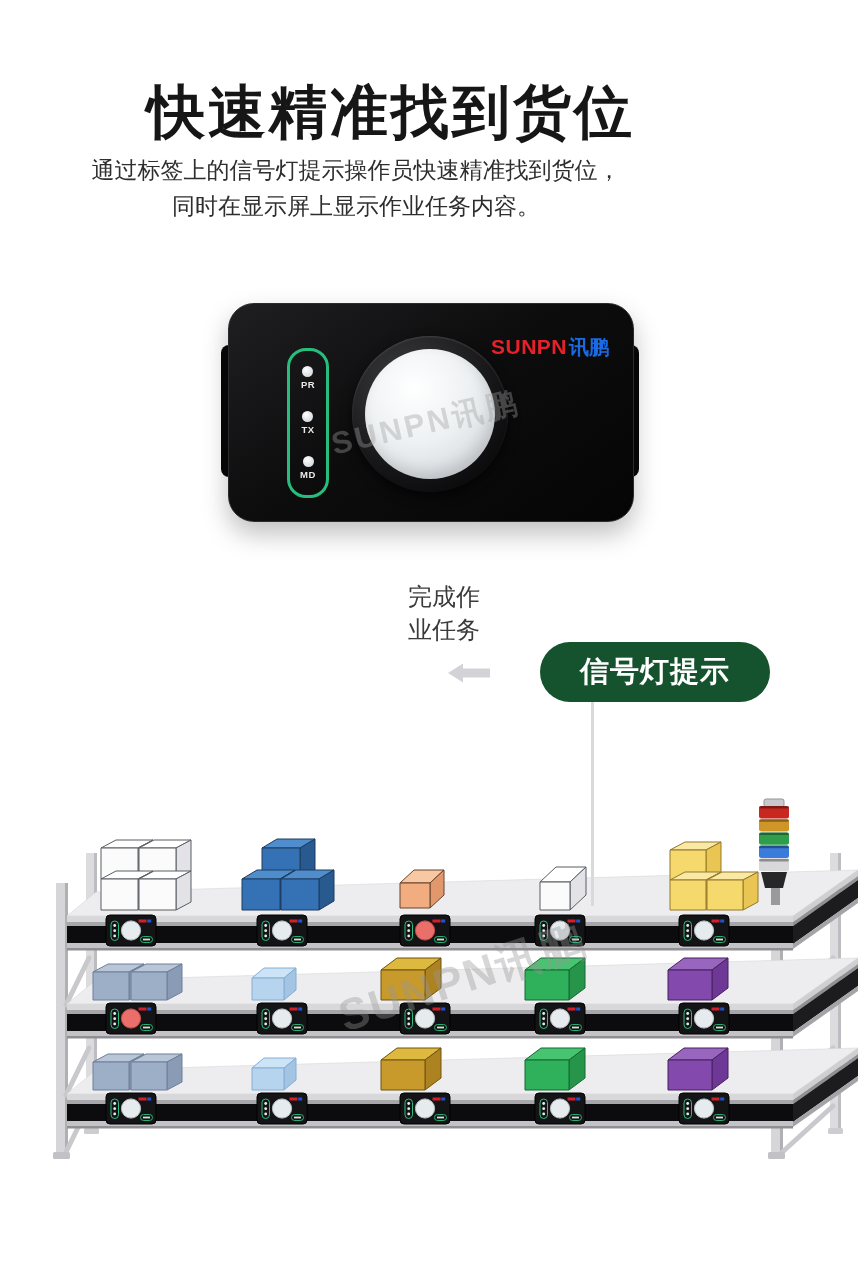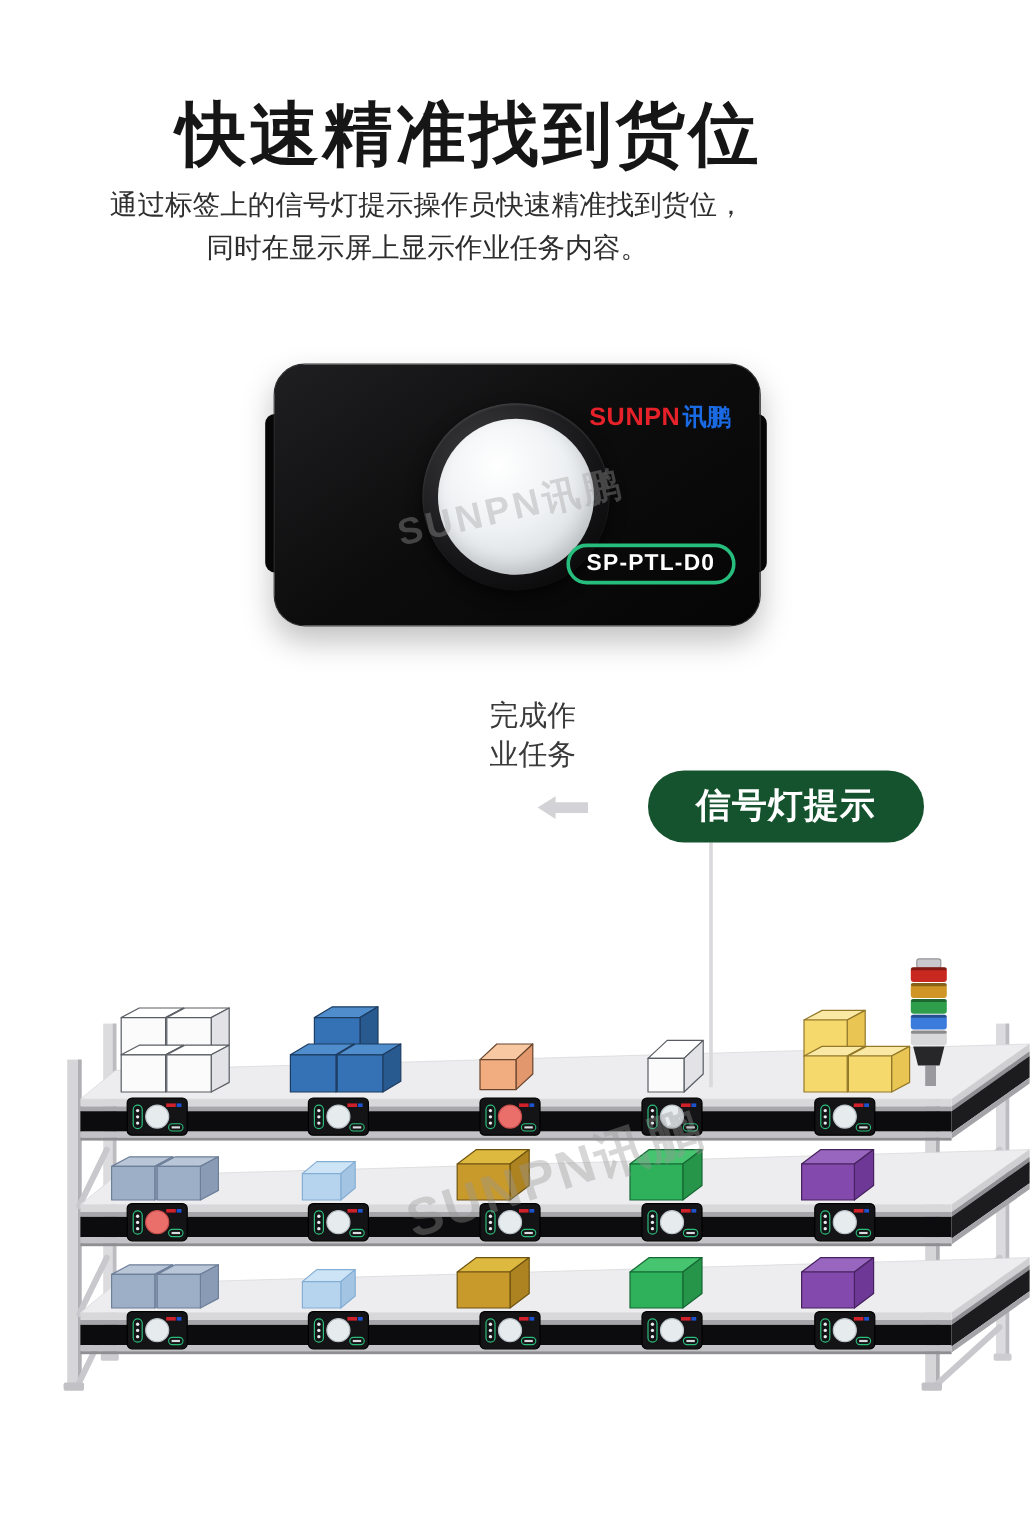--- a/index.html
+++ b/index.html
@@ -426,27 +426,40 @@
   <div class="title">快速精准找到货位</div>
   <div class="subtitle">
     <div>通过标签上的信号灯提示操作员快速精准找到货位，</div>
     <div>同时在显示屏上显示作业任务内容。</div>
   </div>
 
   <div class="hero">
     <div class="tab tab-l"></div>
     <div class="tab tab-r"></div>
     <div class="hero-body">
+      <div class="led-panel">
+        <div class="led">
+          <span class="led-dot"></span>
+          <span class="led-label">PR</span>
+        </div>
+        <div class="led">
+          <span class="led-dot"></span>
+          <span class="led-label">TX</span>
+        </div>
+        <div class="led">
+          <span class="led-dot"></span>
+          <span class="led-label">MD</span>
+        </div>
+      </div>
       <div class="btn-ring">
         <div class="btn-face"></div>
       </div>
       <div class="brand">
         <span class="brand-en">SUNPN</span><span class="brand-cn">讯鹏</span>
       </div>
-      <div class="model-badge">SP-PTL-D0</div>
       <div class="hero-watermark">SUNPN讯鹏</div>
     </div>
   </div>
 
   <div class="pill pill-right" style="background: #14532d;">信号灯提示</div>
   <div class="flow-label">
     <div>完成作</div>
     <div>业任务</div>
   </div>
   <svg class="flow-arrow" width="44" height="22" viewBox="0 0 44 22">

